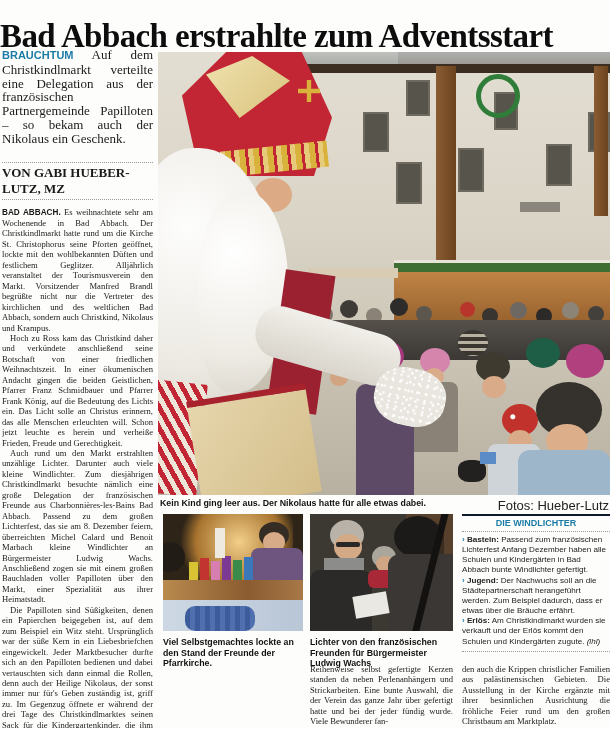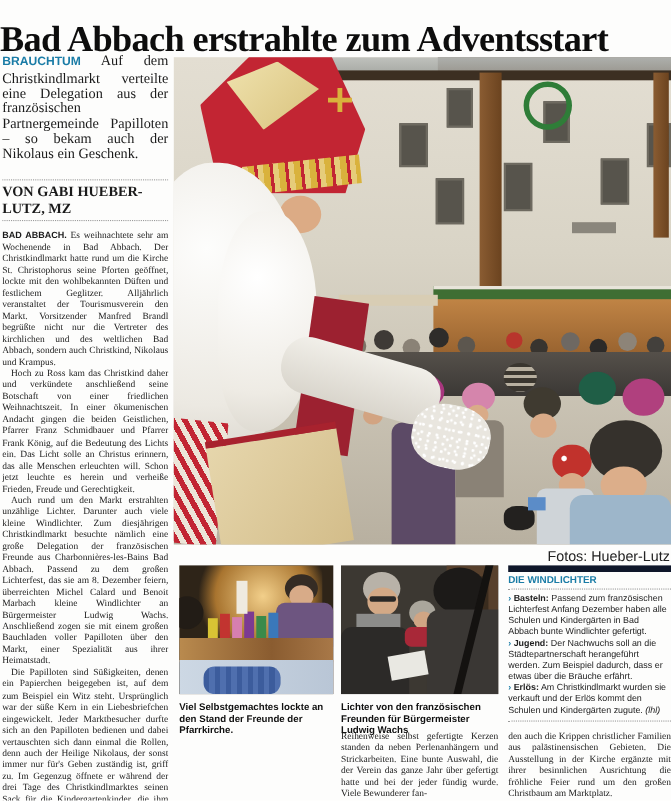--- a/index.html
+++ b/index.html
@@ -31,22 +31,22 @@
   #credit{position:absolute;right:1px;top:498px;font-family:"Liberation Sans",sans-serif;
           font-size:13px;color:#222;}
   #photoA{left:163px;top:514px;width:140px;height:117px;background:#2e2418;}
   #photoB{left:310px;top:514px;width:143px;height:117px;background:#3c3832;}
   #capA{left:163px;top:637px;width:140px;}
   #capB{left:310px;top:637px;width:143px;}
   #colA{position:absolute;left:163px;top:664px;width:140px;height:65px;}
   #colB{position:absolute;left:310px;top:664px;width:143px;height:65px;}
   
   #infobox{position:absolute;left:462px;top:514px;width:148px;font-family:"Liberation Sans",sans-serif;}
-  #infobox .title{border-top:6px solid #0f172a;border-bottom:1px dotted #9a9a9a;
-        text-align:left;color:#1a7ca6;font-weight:700;font-size:9px;padding:2px 0 3px 0;}
+  #infobox .title{border-top:2px solid #0f172a;border-bottom:1px dotted #9a9a9a;
+        text-align:center;color:#1a7ca6;font-weight:700;font-size:9px;padding:2px 0 3px 0;}
   #infobox .items{font-size:8.1px;line-height:10.15px;padding-top:3px;color:#222;}
   #infobox .arrow{color:#1a7ca6;font-weight:700;}
   #infobox .items b{font-weight:700;}
   #infobox .sig{font-style:italic;}
   #infobox .endrule{border-bottom:1px dotted #9a9a9a;margin-top:4px;}
   #col4-text{position:absolute;left:462px;top:664px;width:148px;height:65px;}
   
   .win{background:#57544c;box-shadow:inset 0 0 0 2px #6e6a60;}
   .head{border-radius:50%;}
   
@@ -145,20 +145,21 @@
     <div class="abs head" style="left:96px;top:126px;width:38px;height:34px;background:#dcab85;"></div>
     <div class="abs" style="left:-30px;top:96px;width:150px;height:260px;background:radial-gradient(circle at 40% 30%,#fdfdfc,#ece9e2 70%,#d8d4cb);border-radius:45% 55% 50% 50%;"></div>
     <div class="abs" style="left:40px;top:140px;width:90px;height:200px;background:radial-gradient(circle at 40% 30%,#ffffff,#eeebe4 70%,#dbd7ce);border-radius:50% 50% 60% 40%;"></div>
     <div class="abs" style="left:118px;top:220px;width:50px;height:140px;background:#9c2130;transform:rotate(8deg);"></div>
     <div class="abs" style="left:96px;top:268px;width:148px;height:52px;background:linear-gradient(180deg,#f1efe9,#d9d5cc);border-radius:24px;transform:rotate(16deg);"></div>
     <div class="abs lace" style="left:216px;top:316px;width:72px;height:58px;border-radius:45%;transform:rotate(12deg);"></div>
     <div class="abs stripes-candy" style="left:-6px;top:330px;width:50px;height:113px;transform:rotate(6deg);"></div>
     <div class="abs" style="left:36px;top:340px;width:120px;height:103px;background:linear-gradient(135deg,#e6d6ac,#d3bd8a);border-top:6px solid #a8222e;transform:rotate(-9deg);"></div>
   </div>
 
+  <div id="main-cap" class="cap">Kein Kind ging leer aus. Der Nikolaus hatte für alle etwas dabei.</div>
   <div id="credit">Fotos: Hueber-Lutz</div>
 
   <div id="photoA" class="photo">
     <div class="abs" style="left:10px;top:0;width:120px;height:70px;background:radial-gradient(circle at 55% 40%,#f2cf8a, #a8742f 55%, transparent 75%);"></div>
     <div class="abs head" style="left:96px;top:8px;width:30px;height:26px;background:#352c24;"></div>
     <div class="abs head" style="left:100px;top:18px;width:22px;height:20px;background:#d8ab88;"></div>
     <div class="abs" style="left:88px;top:34px;width:52px;height:40px;background:#6d5580;border-radius:8px 8px 0 0;"></div>
     <div class="abs head" style="left:-8px;top:28px;width:30px;height:30px;background:#221c16;"></div>
     <div class="abs" style="left:26px;top:48px;width:9px;height:20px;background:#d8c334;"></div>
     <div class="abs" style="left:37px;top:44px;width:9px;height:24px;background:#c23430;"></div>

